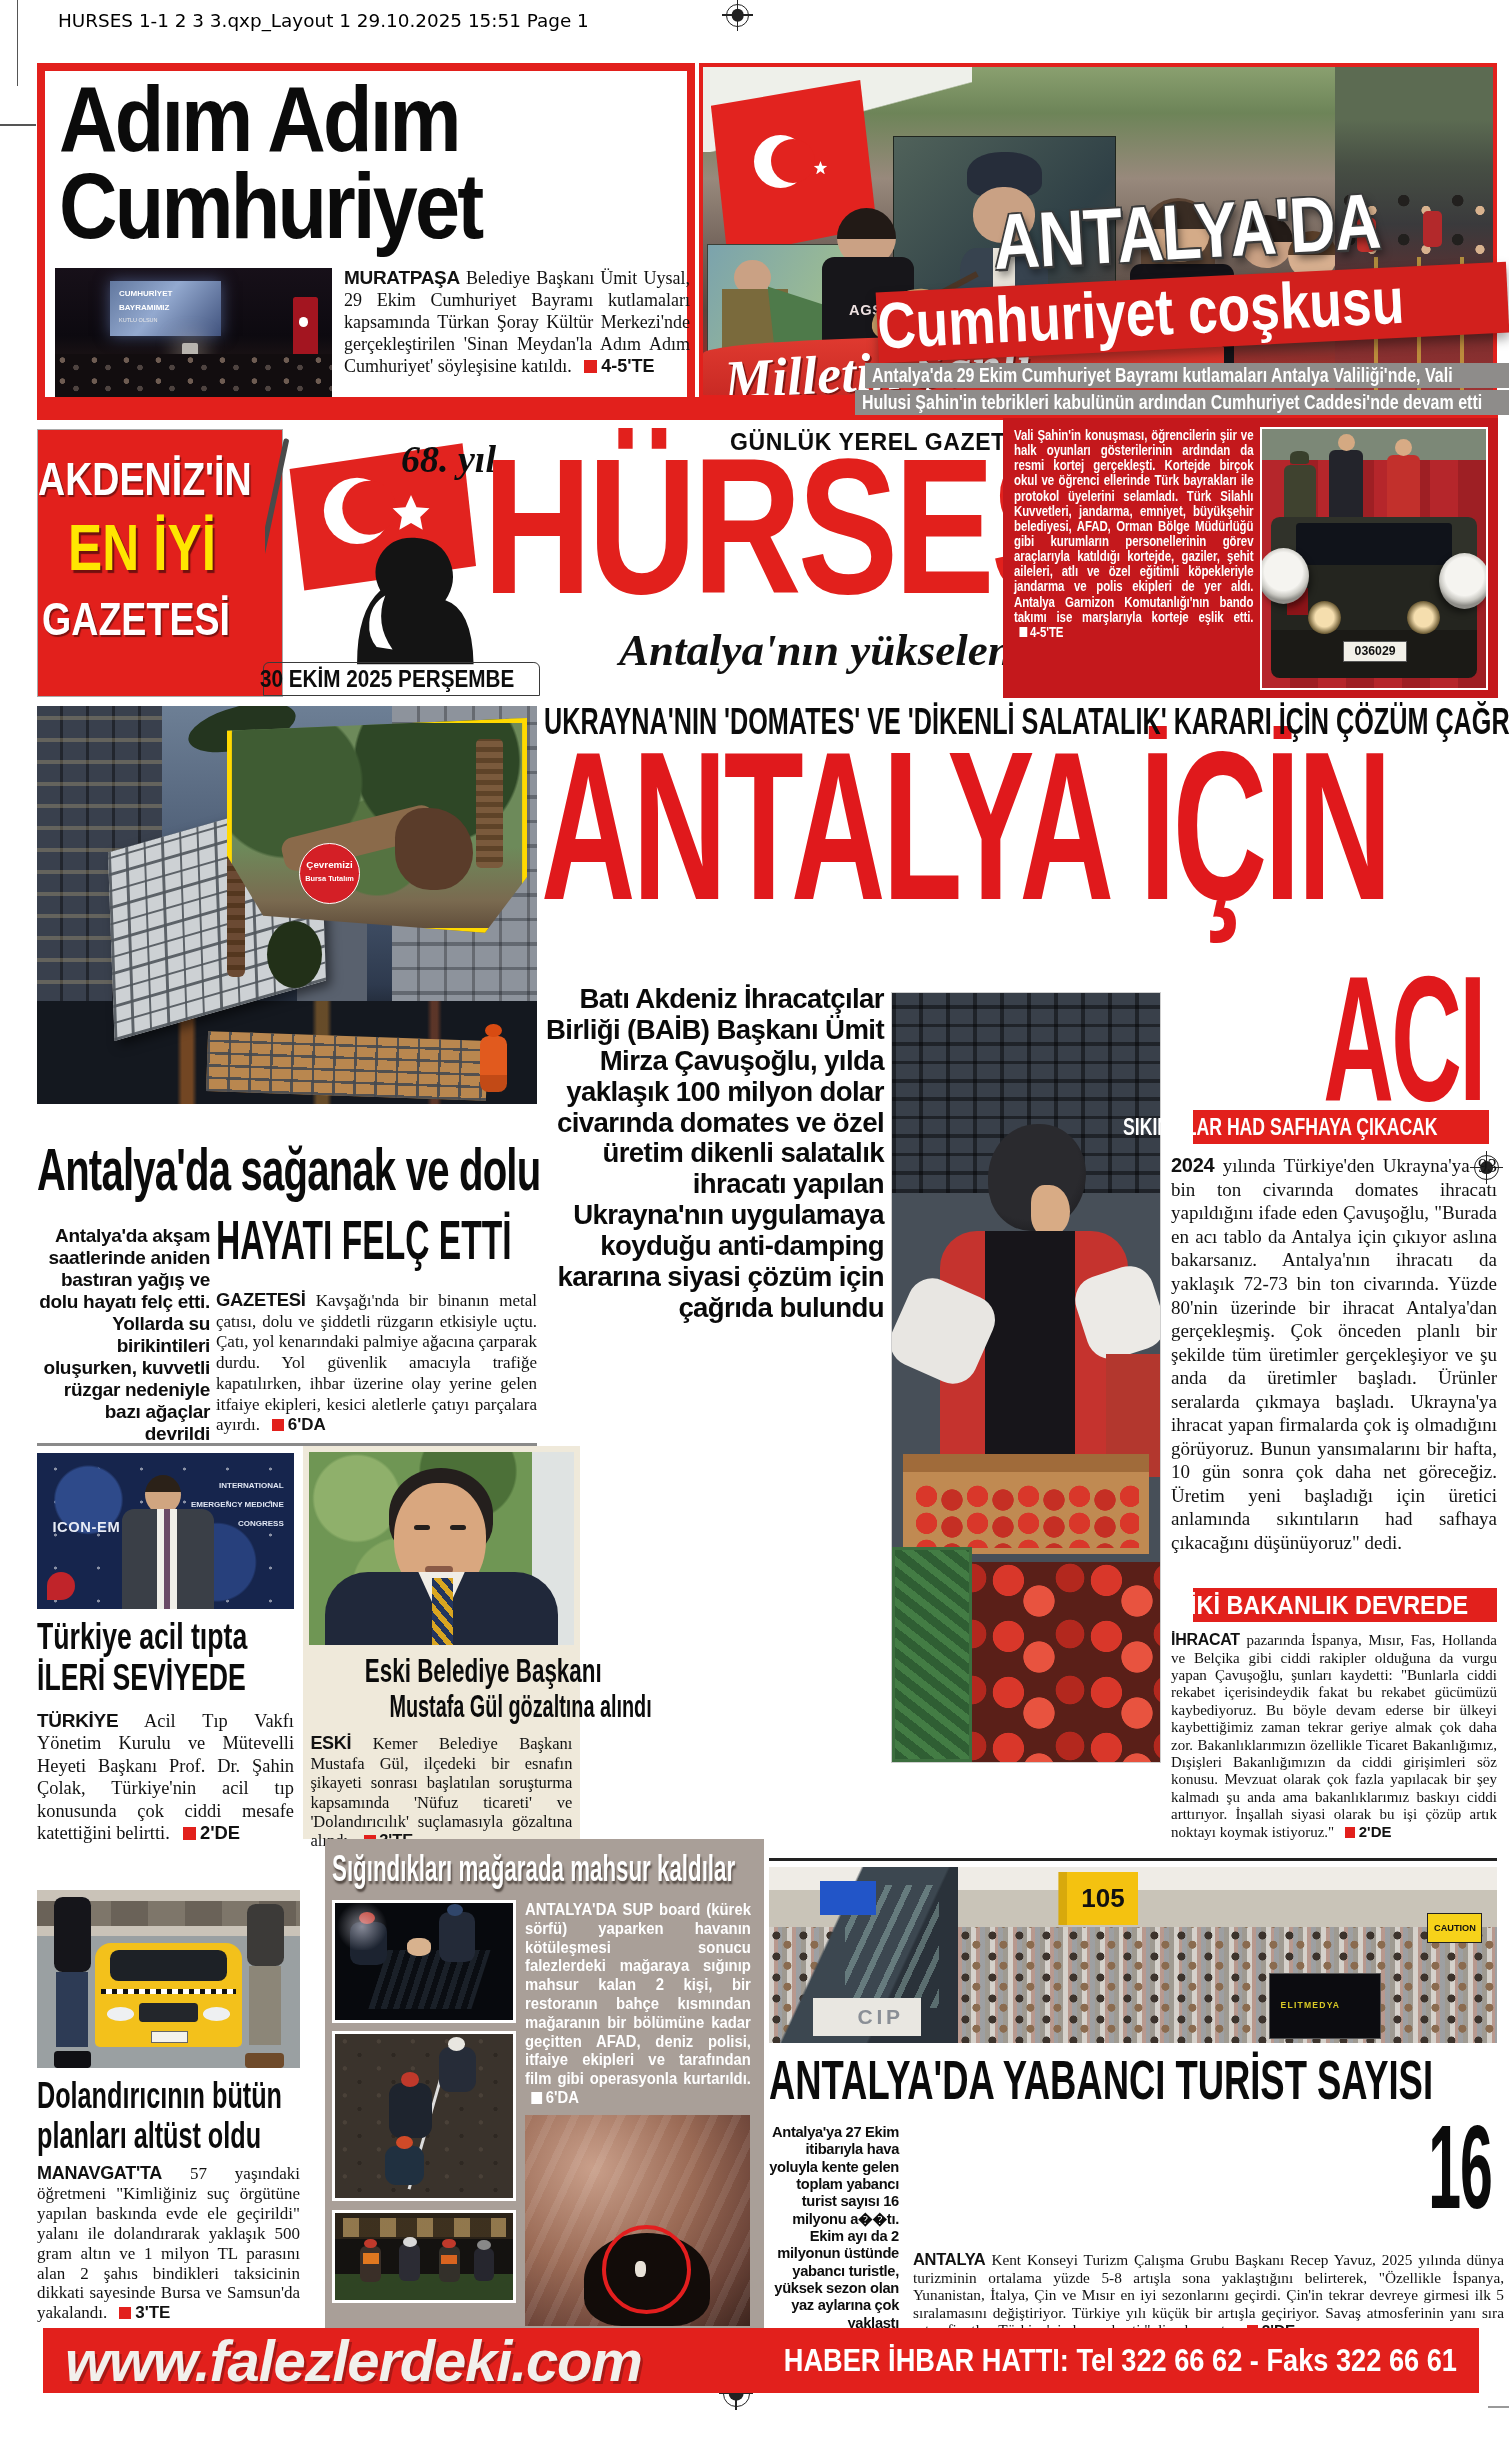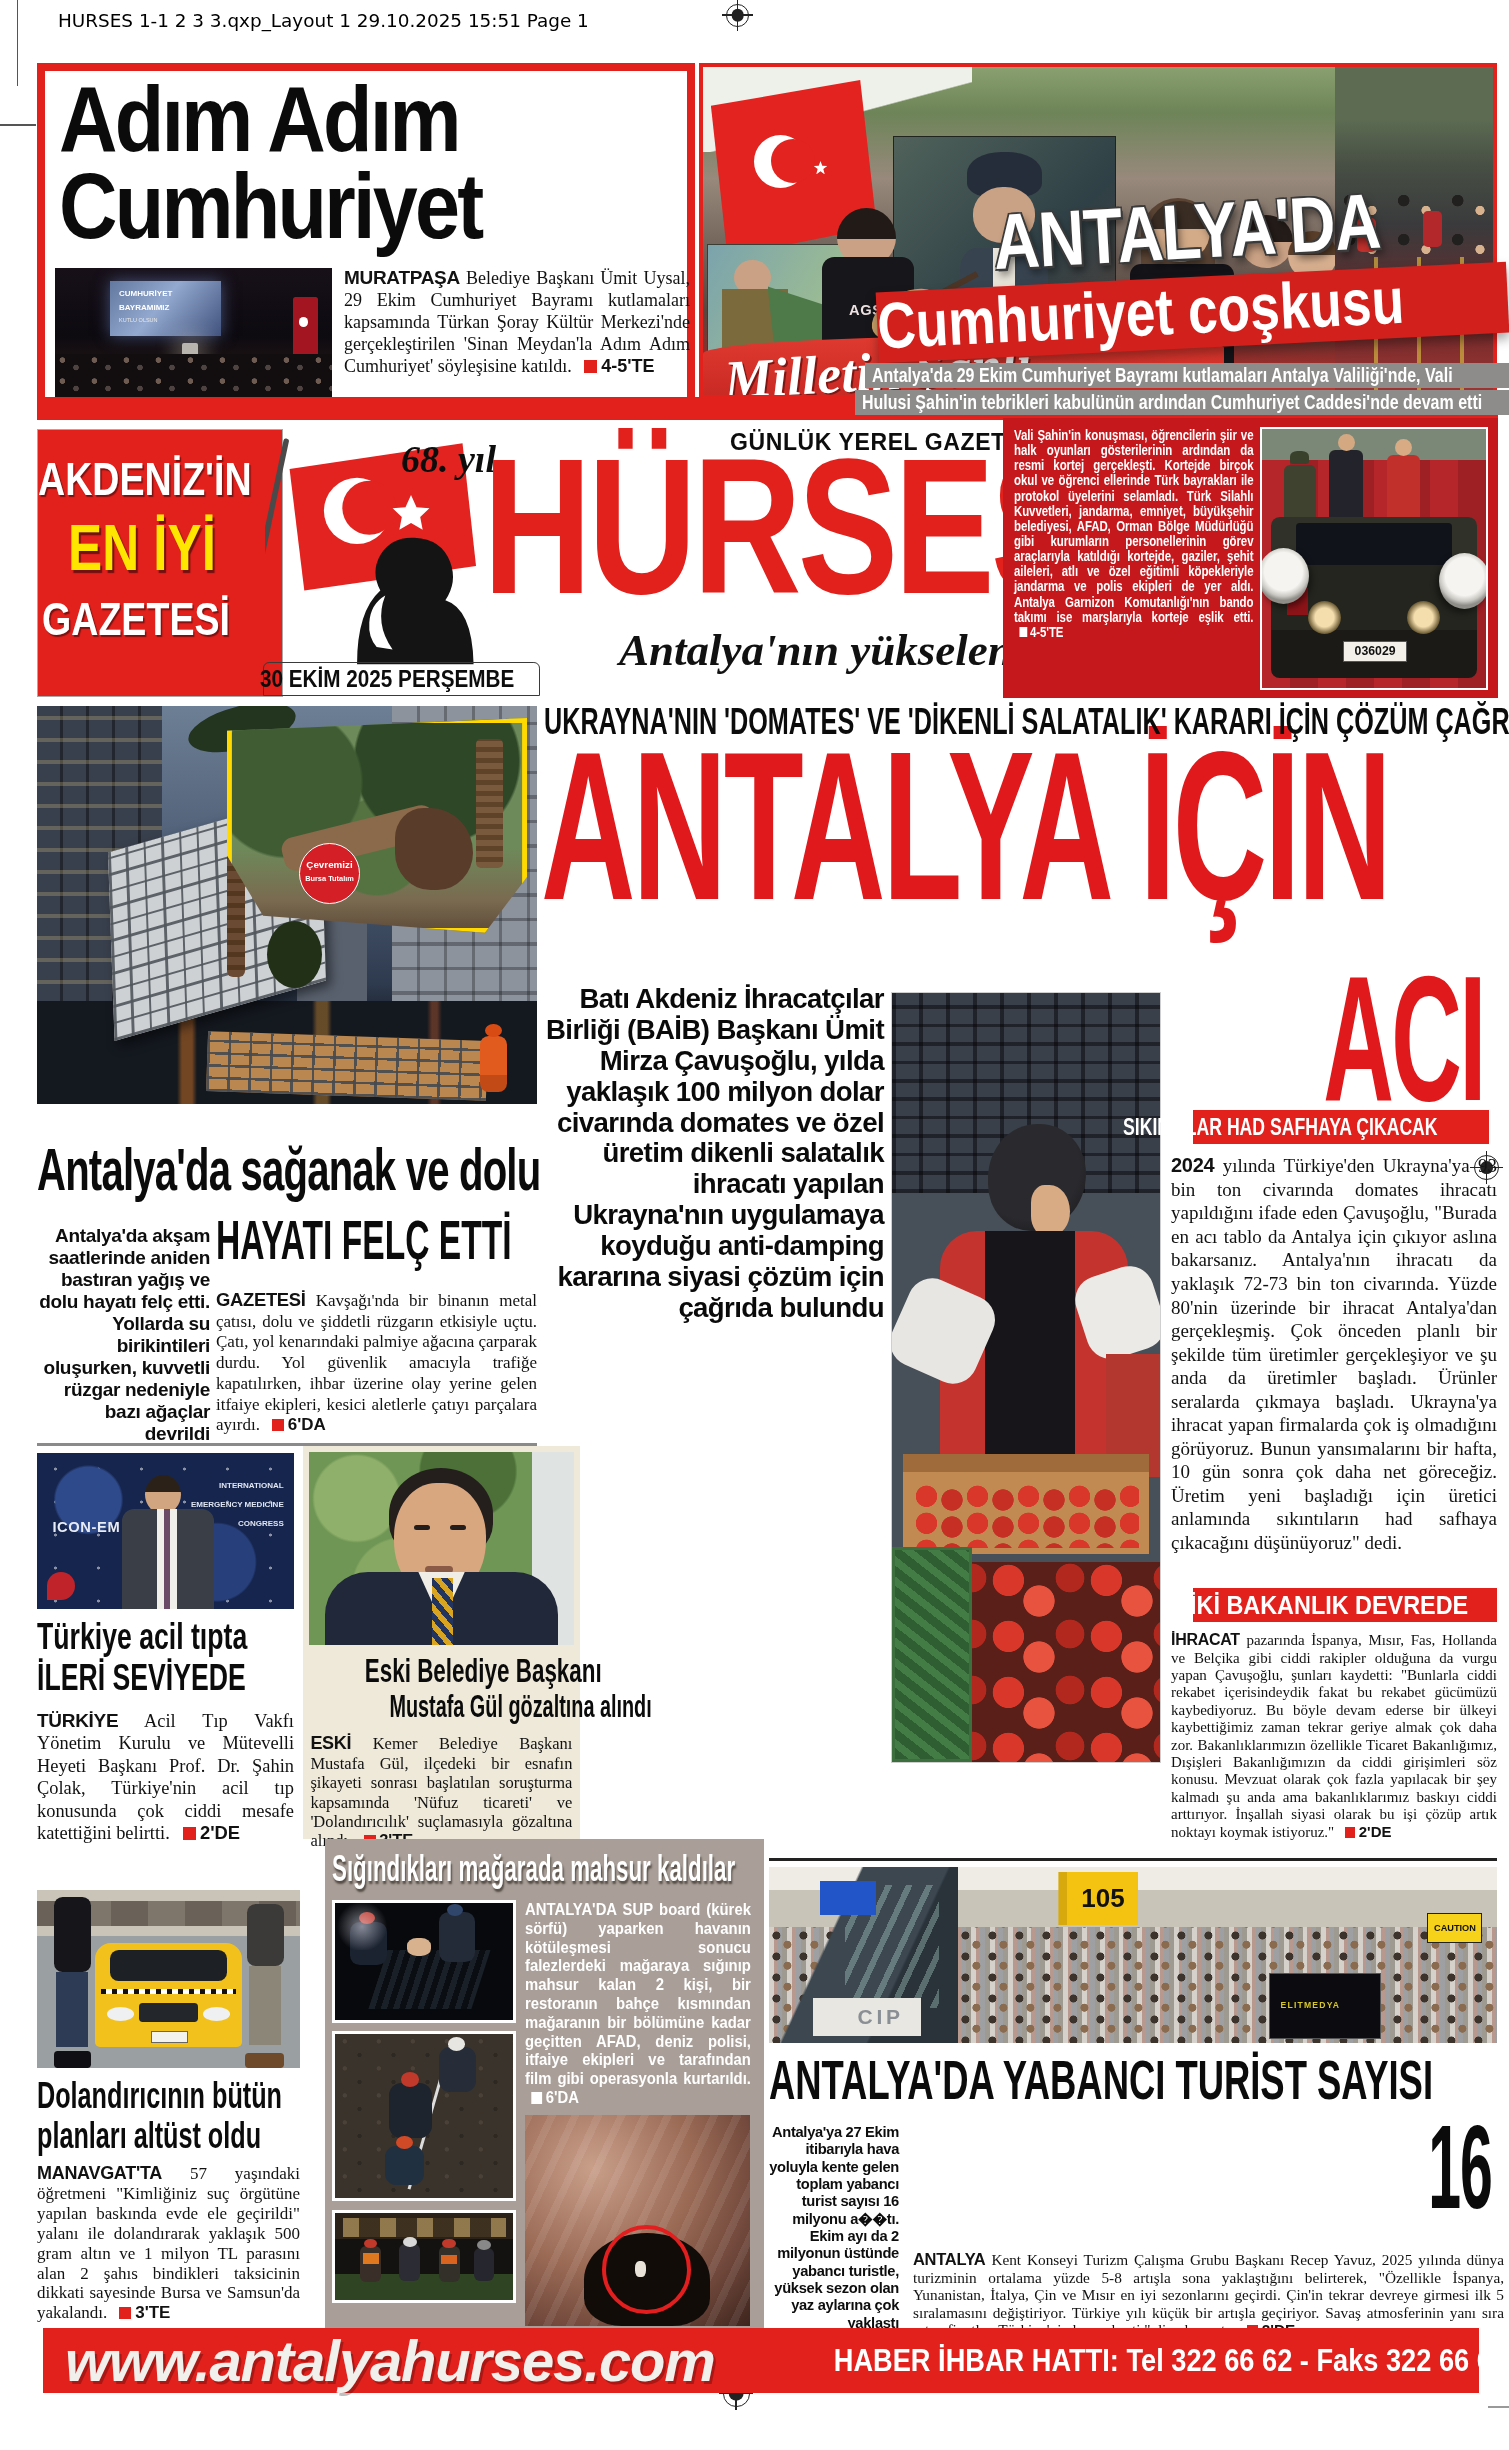--- a/index.html
+++ b/index.html
@@ -484,18 +484,18 @@
   <div class="abs" style="left:903px;top:2108px;width:594px;text-align:right;">
     <span class="cx cxr blackhead" style="--sx:.5;font-size:118px;letter-spacing:-2.5px;">16 MİLYONU GEÇTİ</span>
   </div>
   <div class="abs serif" style="left:913px;top:2231px;width:591px;font-size:15.3px;line-height:1.14;margin-top:19px;">
     <b class="ld" style="font-size:16.5px;">ANTALYA</b>
     <span>Kent Konseyi Turizm Çalışma Grubu Başkanı Recep Yavuz, 2025 yılında dünya turizminin ortalama yüzde 5-8 artışla sona yaklaştığını belirterek, "Özellikle İspanya, Yunanistan, İtalya, Çin ve Mısır en iyi sezonlarını geçirdi. Çin'in tekrar devreye girmesi ilk 5 sıralamasını değiştiriyor. Türkiye yılı küçük bir artışla geçiriyor. Savaş atmosferinin yanı sıra artan fiyatlar, Türkiye'nin hızını kesti " diye konuştu.</span>
     <span class="pr"><span class="sq"></span><span>2'DE</span></span>
   </div>
 
   <div class="abs" style="left:43px;top:2328px;width:1436px;height:65px;background:#e2201c;display:flex;align-items:center;justify-content:space-between;padding:0 22px;box-sizing:border-box;">
-    <span style="font-size:58px;font-weight:800;font-style:italic;color:#f2f0ec;text-shadow:2.5px 2.5px 0 rgba(0,0,0,.25);letter-spacing:-1.2px;white-space:nowrap;">www.antalyahurses.com</span>
+    <span style="font-size:58px;font-weight:800;font-style:italic;color:#f2f0ec;text-shadow:2.5px 2.5px 0 rgba(0,0,0,.25);letter-spacing:-1.2px;white-space:nowrap;">www.falezlerdeki.com</span>
     <span class="cx cxr" style="--sx:.85;font-size:32px;font-weight:800;color:#fff;">HABER İHBAR HATTI: Tel 322 66 62 - Faks 322 66 61</span>
   </div>
 
 </div>
 
 
 </body></html>

